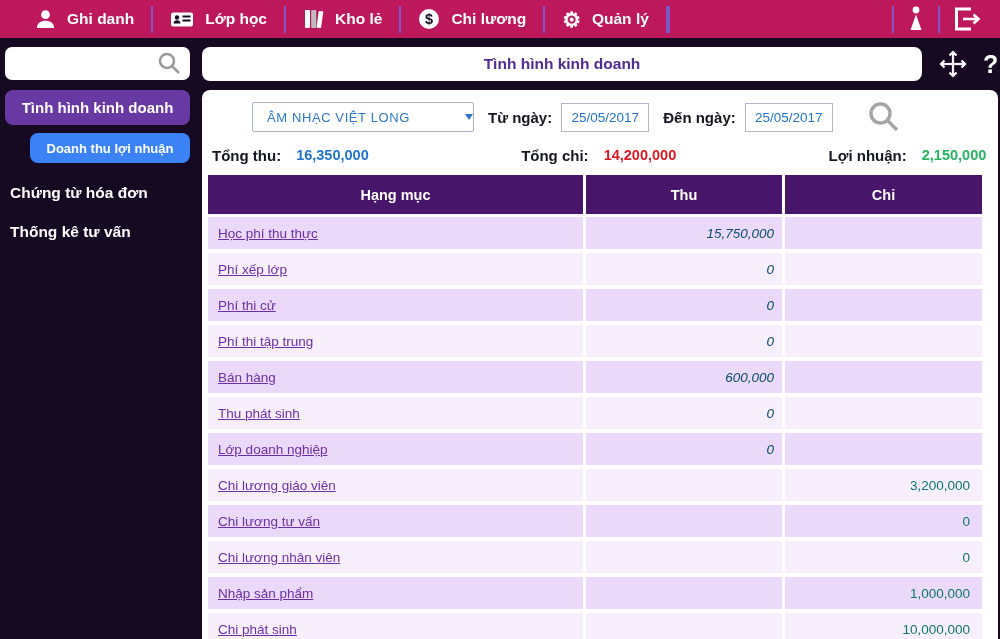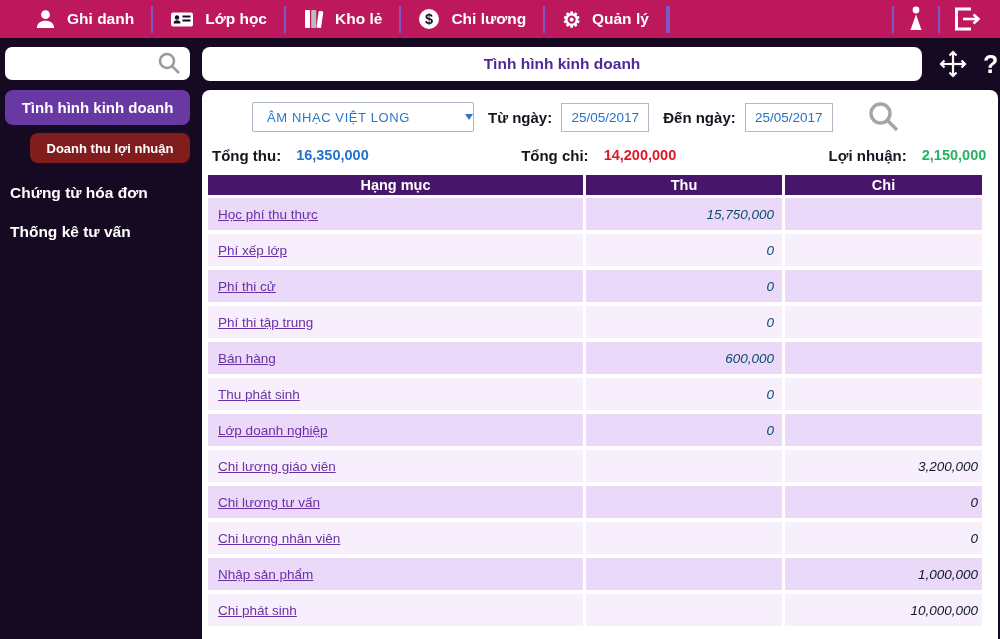--- a/index.html
+++ b/index.html
@@ -34,21 +34,21 @@
   .searchbox {
     margin:9px 10px 0 5px; height:33px; background:#fff; border-radius:7px;
     display:flex; align-items:center; padding:0 8px 0 10px;
   }
   .searchbox input { border:none; outline:none; flex:1; font-size:14px; min-width:0; background:transparent; }
   .side-btn {
     margin:10px 10px 0 5px; height:35px; background:#6939a3; border-radius:8px;
     color:#fff; font-weight:bold; font-size:15px; display:flex; align-items:center;
     justify-content:center; cursor:pointer;
   }
-  .side-btn.sub { margin:8px 10px 0 30px; height:30px; background:#7f1d1d; font-size:13px; }
+  .side-btn.sub { margin:8px 10px 0 30px; height:30px; background:#3b82f6; font-size:13px; }
   .side-link {
     margin:21px 10px 0 10px; color:#fff; font-weight:bold; font-size:15.5px; cursor:pointer;
   }
 
   
   .main { flex:1; display:flex; flex-direction:column; padding-right:10px; }
   .title-row { height:52px; flex:0 0 52px; display:flex; align-items:center; }
   .title-pill {
     margin-left:2px; width:720px; height:34px; background:#fff; border-radius:8px;
     display:flex; align-items:center; justify-content:center;
@@ -88,29 +88,29 @@
   .sval.green { color:#27b264; }
 
   
   .table { margin:4px 8px 0 6px; }
   .thead, .trow {
     display:grid; grid-template-columns:375px 196px 197px; column-gap:3px;
   }
   .thead { margin-bottom:3px; }
   .thead > div {
     background:#471569; color:#fff; font-weight:bold; font-size:14.5px;
-    height:20px; display:flex; align-items:center; justify-content:center;
+    height:39px; display:flex; align-items:center; justify-content:center;
   }
   .trow { margin-bottom:4px; height:32px; }
   .trow .cell { display:flex; align-items:center; font-size:13.5px; }
   .trow.odd  .cell { background:#ead9f8; }
   .trow.even .cell { background:#f8effd; }
   .cell.cat { padding-left:10px; color:#6b2fa6; text-decoration:underline; cursor:pointer; }
   .cell.thu { justify-content:flex-end; padding-right:8px; color:#0c4a6e;font-style:italic; }
-  .cell.chi { justify-content:flex-end; padding-right:4px; color:#0f172a;font-style:italic; }
+  .cell.chi { justify-content:flex-end; padding-right:12px; color:#0f766e; }
 
   svg { display:block; }
 </style>
 </head>
 <body>
 
 <header class="topnav">
   <div class="nav-item">
     <span>
       <svg width="21" height="21" viewBox="0 0 22 22" fill="#fff">

